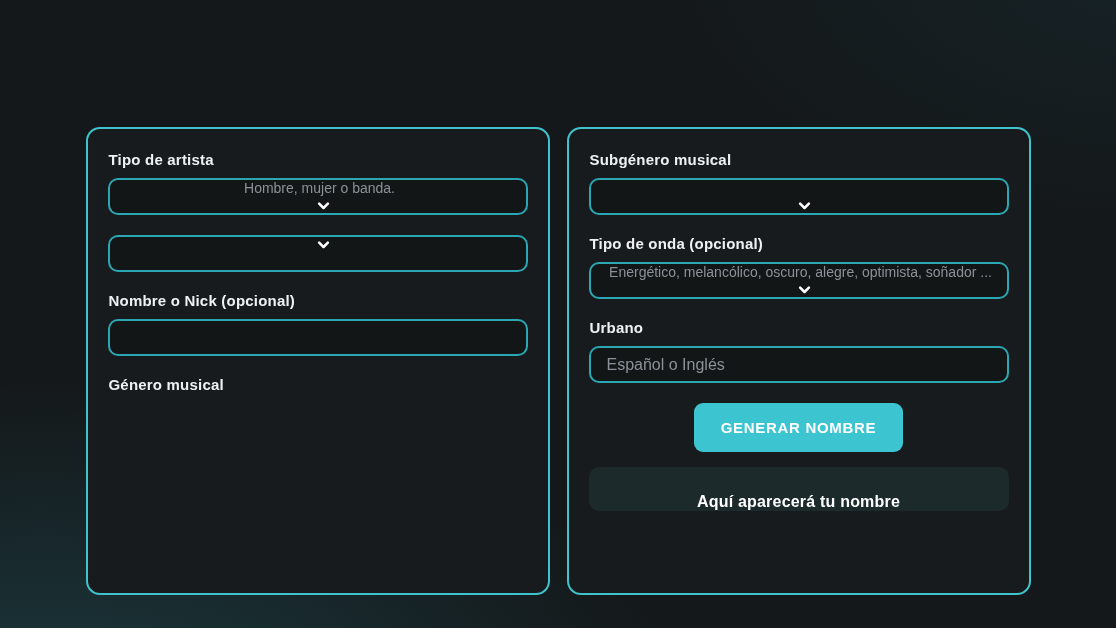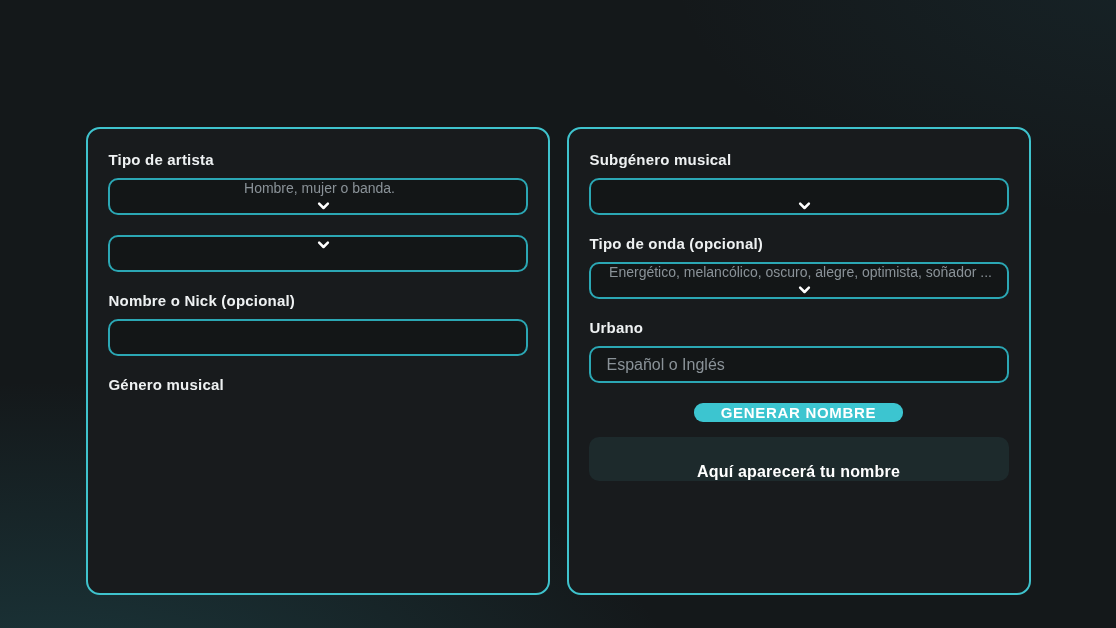--- a/index.html
+++ b/index.html
@@ -77,21 +77,21 @@
   input.field::placeholder{color:var(--placeholder-color);opacity:1;}
   .btn-row{
     text-align:center;
     margin-top:18px;
   }
   .generate-btn{
     background:var(--accent);
     color:#ffffff;
     border:none;
     border-radius:9px;
-    padding:1px 27px;
+    padding:16px 27px;
     font-size:15px;
     font-weight:bold;
     letter-spacing:0.7px;
     font-family:"Liberation Sans","DejaVu Sans",sans-serif;
     cursor:pointer;
   }
   .result-box{
     margin-top:15px;
     height:44px;
     background:var(--result-bg);

